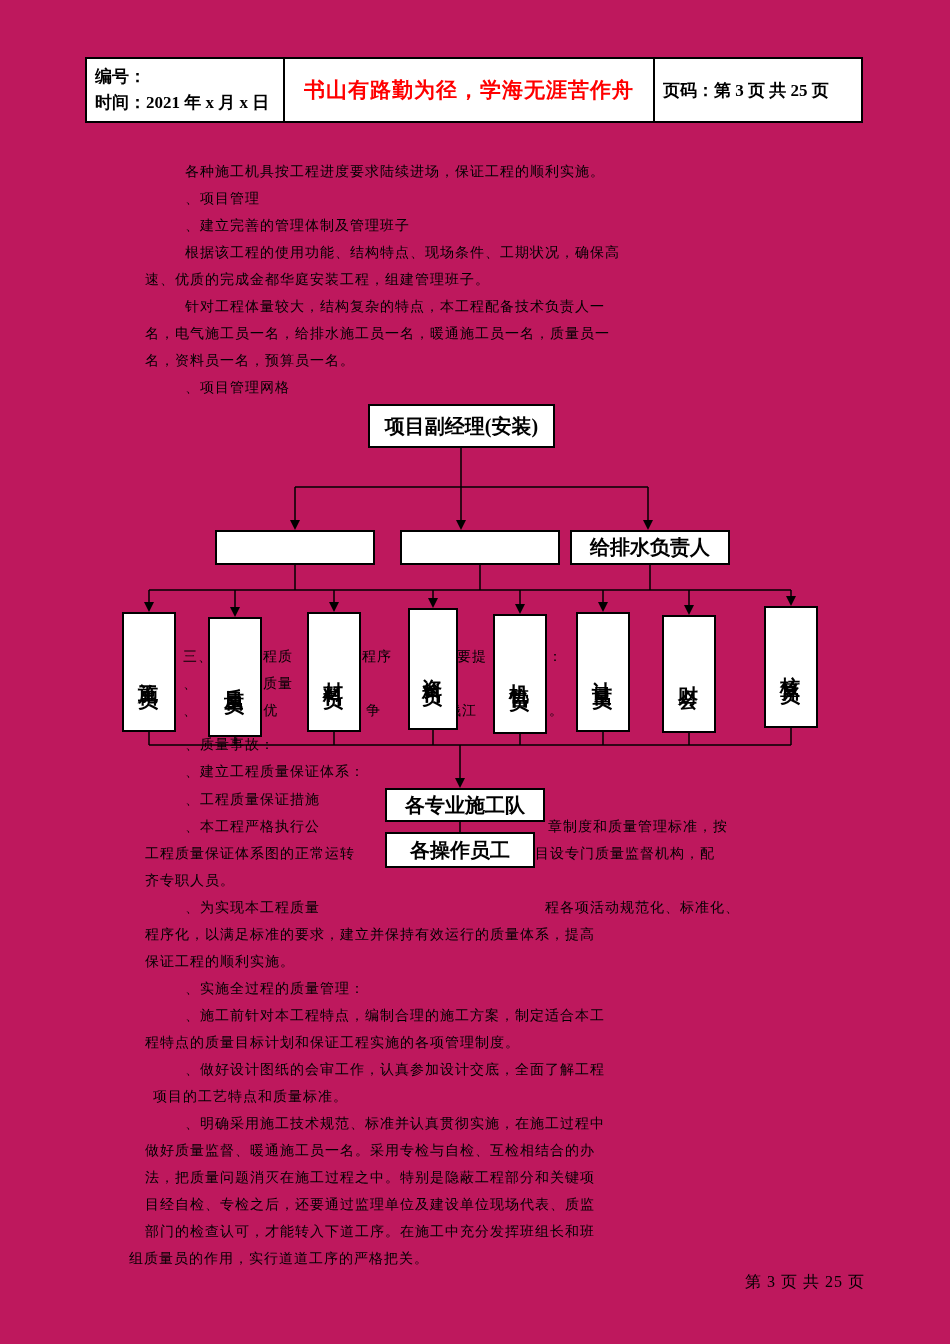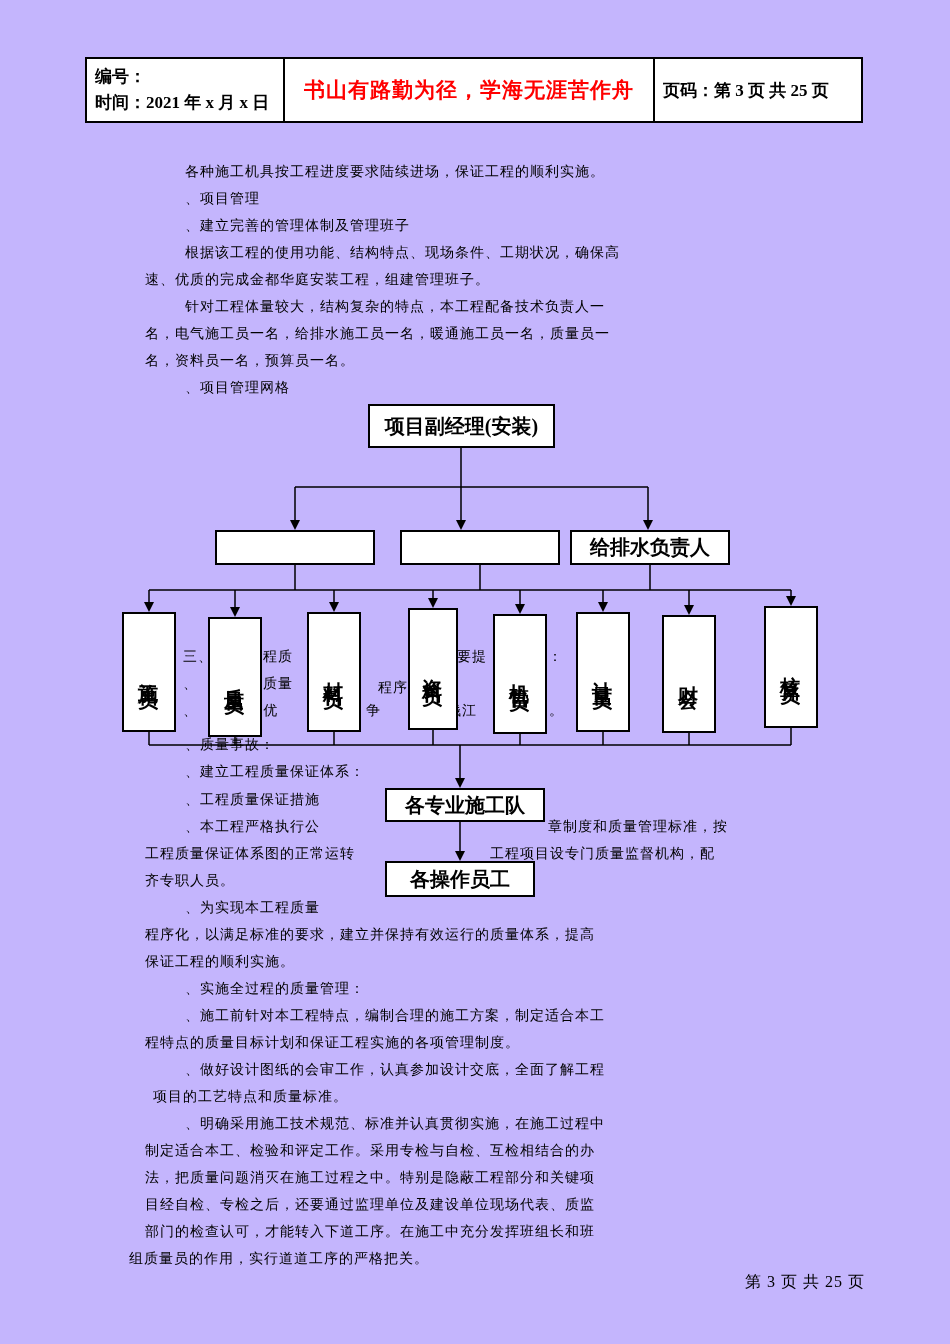--- a/index.html
+++ b/index.html
@@ -1,19 +1,19 @@
 <!DOCTYPE html>
 <html><head>
 <meta charset="utf-8">
 <style>
   html,body{margin:0;padding:0;background:#ffffff;}
   .page{
     position:relative;
     width:950px;height:1344px;
-    background:#c4b5fd;
+    background:#be185d;
     font-family:"Liberation Serif","DejaVu Serif",serif;
     color:#000;
     overflow:hidden;
   }
   
   .hdr{
     position:absolute;left:85px;top:57px;width:778px;height:66px;
     border:2px solid #000;display:flex;box-sizing:border-box;background:#fff;
   }
   .hdr-left{
@@ -75,48 +75,49 @@
       <div class="line" style="left: 185px; top: 187px;">、项目管理</div>
       <div class="line" style="left: 185px; top: 214px;">、建立完善的管理体制及管理班子</div>
       <div class="line" style="left: 185px; top: 241px;">根据该工程的使用功能、结构特点、现场条件、工期状况，确保高</div>
       <div class="line" style="left: 145px; top: 268px;">速、优质的完成金都华庭安装工程，组建管理班子。</div>
       <div class="line" style="left: 185px; top: 295px;">针对工程体量较大，结构复杂的特点，本工程配备技术负责人一</div>
       <div class="line" style="left: 145px; top: 322px;">名，电气施工员一名，给排水施工员一名，暖通施工员一名，质量员一</div>
       <div class="line" style="left: 145px; top: 349px;">名，资料员一名，预算员一名。</div>
       <div class="line" style="left: 185px; top: 376px;">、项目管理网格</div>
       <div class="line" style="left: 183px; top: 645px;">三、</div>
       <div class="line" style="left: 263px; top: 645px;">程质</div>
-      <div class="line" style="left: 362px; top: 676px; padding-left: 16px;">程序</div>
+      <div class="line" style="left: 362px; top: 645px;">程序</div>
       <div class="line" style="left: 457px; top: 645px;">要提</div>
       <div class="line" style="left: 548px; top: 645px;">：</div>
       <div class="line" style="left: 183px; top: 672px;">、</div>
       <div class="line" style="left: 263px; top: 672px;">质量</div>
       <div class="line" style="left: 183px; top: 699px;">、</div>
       <div class="line" style="left: 256px; top: 699px;">“优</div>
       <div class="line" style="left: 366px; top: 699px;">争</div>
       <div class="line" style="left: 447px; top: 699px;">钱江</div>
       <div class="line" style="left: 549px; top: 699px;">。</div>
       <div class="line" style="left: 185px; top: 733px;">、质量事故：</div>
       <div class="line" style="left: 185px; top: 760px;">、建立工程质量保证体系：</div>
       <div class="line" style="left: 185px; top: 788px;">、工程质量保证措施</div>
       <div class="line" style="left: 185px; top: 815px;">、本工程严格执行公</div>
       <div class="line" style="left: 548px; top: 815px;">章制度和质量管理标准，按</div>
       <div class="line" style="left: 145px; top: 842px;">工程质量保证体系图的正常运转</div>
       <div class="line" style="left: 490px; top: 842px;">工程项目设专门质量监督机构，配</div>
       <div class="line" style="left: 145px; top: 869px;">齐专职人员。</div>
       <div class="line" style="left: 185px; top: 896px;">、为实现本工程质量</div>
+      <div class="line" style="left: 545px; top: 896px;">程各项活动规范化、标准化、</div>
       <div class="line" style="left: 145px; top: 923px;">程序化，以满足标准的要求，建立并保持有效运行的质量体系，提高</div>
       <div class="line" style="left: 145px; top: 950px;">保证工程的顺利实施。</div>
       <div class="line" style="left: 185px; top: 977px;">、实施全过程的质量管理：</div>
       <div class="line" style="left: 185px; top: 1004px;">、施工前针对本工程特点，编制合理的施工方案，制定适合本工</div>
       <div class="line" style="left: 145px; top: 1031px;">程特点的质量目标计划和保证工程实施的各项管理制度。</div>
       <div class="line" style="left: 185px; top: 1058px;">、做好设计图纸的会审工作，认真参加设计交底，全面了解工程</div>
       <div class="line" style="left: 145px; top: 1085px; margin-left: 8px;">项目的工艺特点和质量标准。</div>
       <div class="line" style="left: 185px; top: 1112px;">、明确采用施工技术规范、标准并认真贯彻实施，在施工过程中</div>
-      <div class="line" style="left: 145px; top: 1139px;">制定适合本工、检验和评定工作。采用专检与自检、互检相结合的办</div>
+      <div class="line" style="left: 145px; top: 1139px;">做好质量监督、暖通施工员一名。采用专检与自检、互检相结合的办</div>
       <div class="line" style="left: 145px; top: 1166px;">法，把质量问题消灭在施工过程之中。特别是隐蔽工程部分和关键项</div>
       <div class="line" style="left: 145px; top: 1193px;">目经自检、专检之后，还要通过监理单位及建设单位现场代表、质监</div>
       <div class="line" style="left: 145px; top: 1220px;">部门的检查认可，才能转入下道工序。在施工中充分发挥班组长和班</div>
       <div class="line" style="left: 129px; top: 1247px;">组质量员的作用，实行道道工序的严格把关。</div>
     </div>
 
   <svg class="connectors" id="connectors" width="950" height="1344" viewBox="0 0 950 1344">
       <line x1="461" y1="448" x2="461" y2="487" stroke="#000000" stroke-width="1.5"></line>
       <line x1="295" y1="487" x2="648" y2="487" stroke="#000000" stroke-width="1.5"></line>
       <line x1="295" y1="487" x2="295" y2="524" stroke="#000000" stroke-width="1.5"></line>
@@ -193,20 +194,20 @@
       </div>
       <div class="org-box vertical" style="left: 662px; top: 615px; width: 54px; height: 118px; font-size: 20px;">
         <span>财会</span>
       </div>
       <div class="org-box vertical" style="left: 764px; top: 606px; width: 54px; height: 122px; font-size: 20px;">
         <span>核算员</span>
       </div>
       <div class="org-box" style="left: 385px; top: 788px; width: 160px; height: 34px; font-size: 20px;">
         <span>各专业施工队</span>
       </div>
-      <div class="org-box" style="left: 385px; top: 861px; width: 150px; height: 36px; font-size: 20px;">
+      <div class="org-box" style="left: 385px; top: 832px; width: 150px; height: 36px; font-size: 20px;">
         <span>各操作员工</span>
       </div>
     </div>
 
   <div class="ftr">第 3 页 共 25 页</div>
 
 </div>
 
 </body></html>

